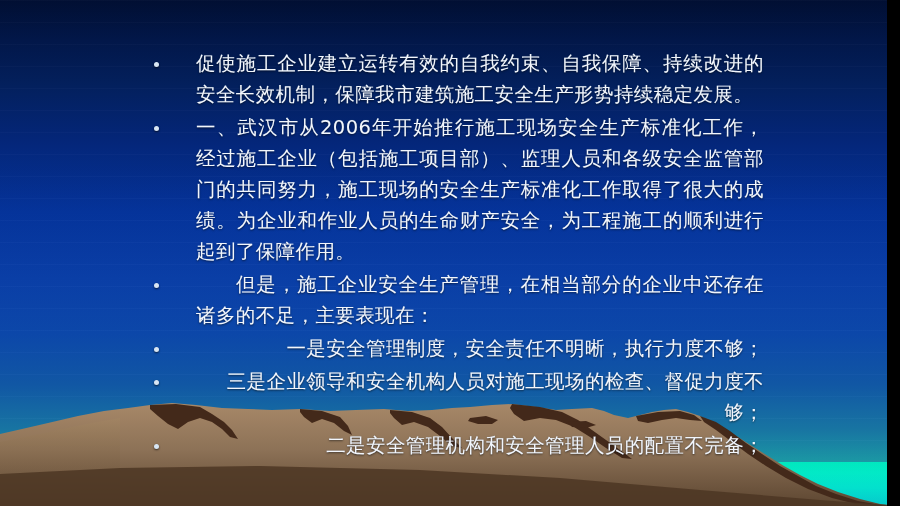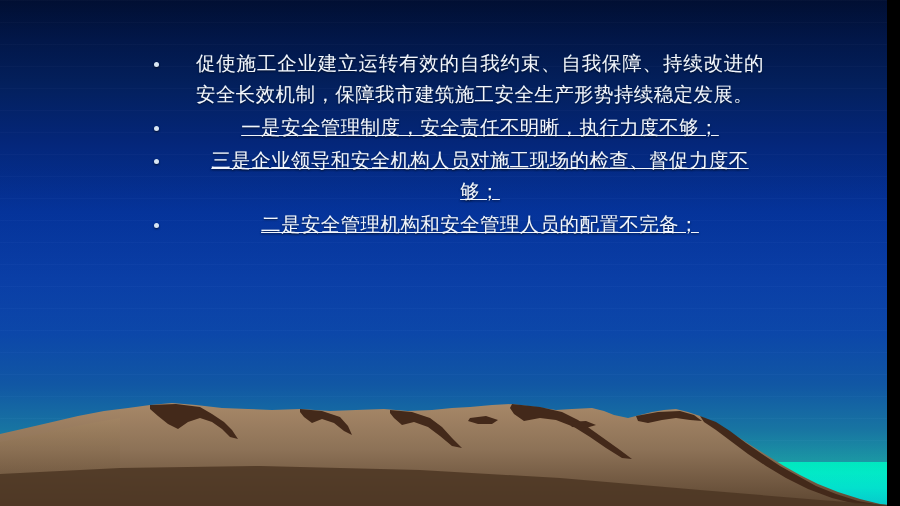--- a/index.html
+++ b/index.html
@@ -123,21 +123,21 @@
     flex: 1 1 auto;
     color: #f2f6fc;
     font-size: 19.5px;
     line-height: 31px;
     letter-spacing: 0.4px;
     text-align: justify;
     text-justify: inter-ideograph;
     text-shadow: 0 1px 2px rgba(0,0,0,0.6), 0 0 1px rgba(160,200,255,0.35);
   }
   .para.indent { text-indent: 40px; }
-  .para.short { text-align: center; text-decoration: underline; }
+  .para.short { text-align: right; }
 </style>
 </head>
 <body>
 
 <div class="slide">
 
   <div class="sky"></div>
   <div class="sky-bands"></div>
   <div class="horizon-glow"></div>
 
@@ -185,21 +185,29 @@
     </svg>
   </div>
 
   <div class="body-text">
 
     <div class="bullet-row">
       <span class="bullet-mark"><i></i></span>
       <div class="para">促使施工企业建立运转有效的自我约束、自我保障、持续改进的安全长效机制，保障我市建筑施工安全生产形势持续稳定发展。</div>
     </div>
 
-
+    <div class="bullet-row">
+      <span class="bullet-mark"><i></i></span>
+      <div class="para">一、武汉市从2006年开始推行施工现场安全生产标准化工作，经过施工企业（包括施工项目部）、监理人员和各级安全监管部门的共同努力，施工现场的安全生产标准化工作取得了很大的成绩。为企业和作业人员的生命财产安全，为工程施工的顺利进行起到了保障作用。</div>
+    </div>
+
+    <div class="bullet-row">
+      <span class="bullet-mark"><i></i></span>
+      <div class="para indent">但是，施工企业安全生产管理，在相当部分的企业中还存在诸多的不足，主要表现在：</div>
+    </div>
 
     <div class="bullet-row">
       <span class="bullet-mark"><i></i></span>
       <div class="para short">一是安全管理制度，安全责任不明晰，执行力度不够；</div>
     </div>
 
     <div class="bullet-row">
       <span class="bullet-mark"><i></i></span>
       <div class="para short">三是企业领导和安全机构人员对施工现场的检查、督促力度不够；</div>
     </div>

